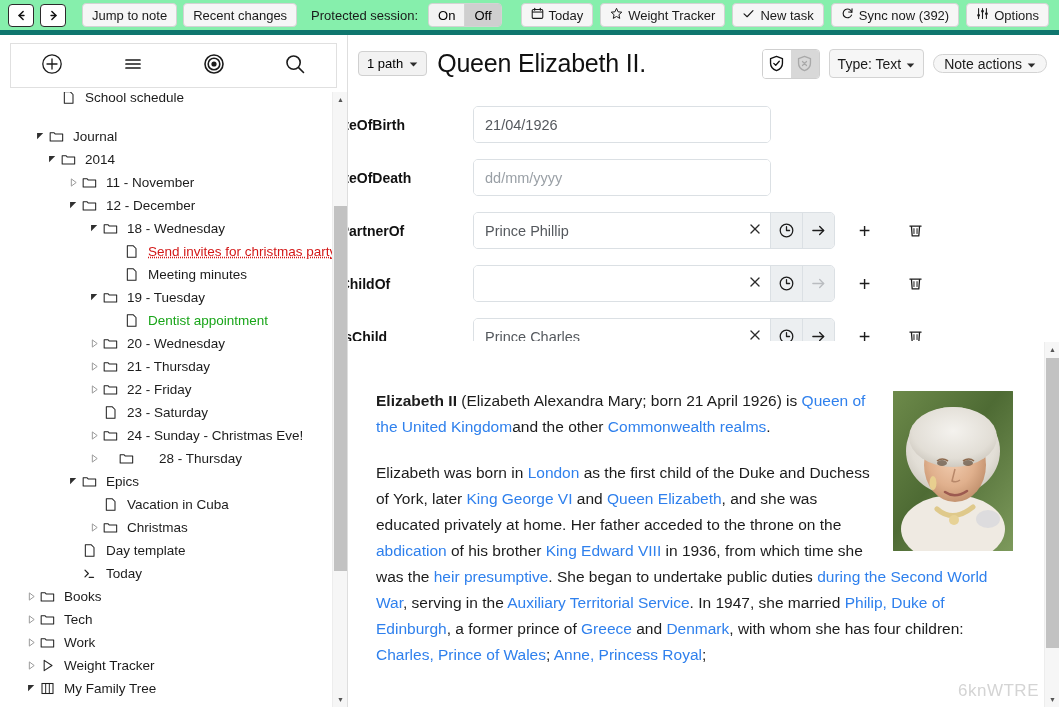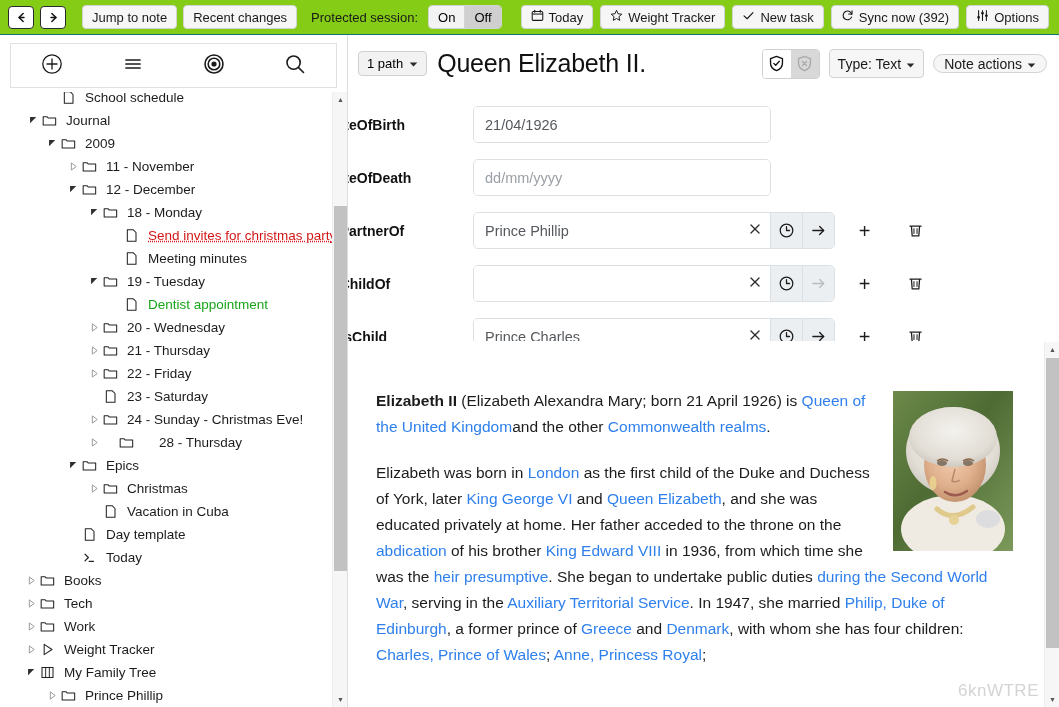--- a/index.html
+++ b/index.html
@@ -10,22 +10,22 @@
     overflow: hidden;
     background: #ffffff;
     font-family: "Liberation Sans", sans-serif;
     font-size: 13px;
     color: #000;
   }
 
   
   #topbar {
     height: 35px;
-    background: #84cc16;
-    border-bottom: 1px solid #0f766e;
+    background: #86efac;
+    border-bottom: 5px solid #0f766e;
     display: flex;
     align-items: center;
     padding: 0 8px;
     gap: 6px;
   }
   .navbtn {
     width: 26px; height: 23px;
     border: 1px solid #2b2b2b;
     border-radius: 4px;
     background: #ffffff;
@@ -465,21 +465,21 @@
       <div id="tree">
           <div class="row" style="padding-left: 44px; overflow: hidden;">
             <span class="tw"></span>
             <span class="ic">
               <svg width="15" height="15" viewBox="0 0 18 18">
                 <path d="M4 2.2 H11.2 L14.4 5.4 V15.8 H4 Z" fill="#fff" stroke="#222" stroke-width="1.25" stroke-linejoin="round"></path>
               </svg>
             </span>
             <span class="lbl">School schedule</span>
           </div>
-          <div class="row" style="padding-left: 25px;">
+          <div class="row" style="padding-left: 32px; margin-top: 16px;">
             <span class="tw expanded">
               <svg width="9" height="9" viewBox="0 0 10 10">
                 <path d="M1.2 1.2 L8 1.2 L1.2 8 Z" fill="#2f2f2f"></path>
               </svg>
             </span>
             <span class="ic">
               <svg width="15" height="15" viewBox="0 0 18 18">
                 <path d="M1.4 4.6 H6.2 L7.6 6.1 H16.4 V14.4 H1.4 Z" fill="#fff" stroke="#222" stroke-width="1.25" stroke-linejoin="round"></path>
               </svg>
             </span>
@@ -489,21 +489,21 @@
             <span class="tw expanded">
               <svg width="9" height="9" viewBox="0 0 10 10">
                 <path d="M1.2 1.2 L8 1.2 L1.2 8 Z" fill="#2f2f2f"></path>
               </svg>
             </span>
             <span class="ic">
               <svg width="15" height="15" viewBox="0 0 18 18">
                 <path d="M1.4 4.6 H6.2 L7.6 6.1 H16.4 V14.4 H1.4 Z" fill="#fff" stroke="#222" stroke-width="1.25" stroke-linejoin="round"></path>
               </svg>
             </span>
-            <span class="lbl">2009</span>
+            <span class="lbl">2014</span>
           </div>
           <div class="row" style="padding-left: 65px;">
             <span class="tw">
               <svg width="9" height="9" viewBox="0 0 10 10">
                 <path d="M2.6 1 L8 5 L2.6 9 Z" fill="none" stroke="#9a9a9a" stroke-width="1.1" stroke-linejoin="round"></path>
               </svg>
             </span>
             <span class="ic">
               <svg width="15" height="15" viewBox="0 0 18 18">
                 <path d="M1.4 4.6 H6.2 L7.6 6.1 H16.4 V14.4 H1.4 Z" fill="#fff" stroke="#222" stroke-width="1.25" stroke-linejoin="round"></path>
@@ -528,21 +528,21 @@
             <span class="tw expanded">
               <svg width="9" height="9" viewBox="0 0 10 10">
                 <path d="M1.2 1.2 L8 1.2 L1.2 8 Z" fill="#2f2f2f"></path>
               </svg>
             </span>
             <span class="ic">
               <svg width="15" height="15" viewBox="0 0 18 18">
                 <path d="M1.4 4.6 H6.2 L7.6 6.1 H16.4 V14.4 H1.4 Z" fill="#fff" stroke="#222" stroke-width="1.25" stroke-linejoin="round"></path>
               </svg>
             </span>
-            <span class="lbl">18 - Monday</span>
+            <span class="lbl">18 - Wednesday</span>
           </div>
           <div class="row" style="padding-left: 107px;">
             <span class="tw"></span>
             <span class="ic">
               <svg width="15" height="15" viewBox="0 0 18 18">
                 <path d="M4 2.2 H11.2 L14.4 5.4 V15.8 H4 Z" fill="#fff" stroke="#222" stroke-width="1.25" stroke-linejoin="round"></path>
               </svg>
             </span>
             <span class="lbl red">Send invites for christmas party</span>
           </div>
@@ -658,40 +658,40 @@
               </svg>
             </span>
             <span class="ic">
               <svg width="15" height="15" viewBox="0 0 18 18">
                 <path d="M1.4 4.6 H6.2 L7.6 6.1 H16.4 V14.4 H1.4 Z" fill="#fff" stroke="#222" stroke-width="1.25" stroke-linejoin="round"></path>
               </svg>
             </span>
             <span class="lbl">Epics</span>
           </div>
           <div class="row" style="padding-left: 86px;">
+            <span class="tw"></span>
+            <span class="ic">
+              <svg width="15" height="15" viewBox="0 0 18 18">
+                <path d="M4 2.2 H11.2 L14.4 5.4 V15.8 H4 Z" fill="#fff" stroke="#222" stroke-width="1.25" stroke-linejoin="round"></path>
+              </svg>
+            </span>
+            <span class="lbl">Vacation in Cuba</span>
+          </div>
+          <div class="row" style="padding-left: 86px;">
             <span class="tw">
               <svg width="9" height="9" viewBox="0 0 10 10">
                 <path d="M2.6 1 L8 5 L2.6 9 Z" fill="none" stroke="#9a9a9a" stroke-width="1.1" stroke-linejoin="round"></path>
               </svg>
             </span>
             <span class="ic">
               <svg width="15" height="15" viewBox="0 0 18 18">
                 <path d="M1.4 4.6 H6.2 L7.6 6.1 H16.4 V14.4 H1.4 Z" fill="#fff" stroke="#222" stroke-width="1.25" stroke-linejoin="round"></path>
               </svg>
             </span>
             <span class="lbl">Christmas</span>
-          </div>
-          <div class="row" style="padding-left: 86px;">
-            <span class="tw"></span>
-            <span class="ic">
-              <svg width="15" height="15" viewBox="0 0 18 18">
-                <path d="M4 2.2 H11.2 L14.4 5.4 V15.8 H4 Z" fill="#fff" stroke="#222" stroke-width="1.25" stroke-linejoin="round"></path>
-              </svg>
-            </span>
-            <span class="lbl">Vacation in Cuba</span>
           </div>
           <div class="row" style="padding-left: 65px;">
             <span class="tw"></span>
             <span class="ic">
               <svg width="15" height="15" viewBox="0 0 18 18">
                 <path d="M4 2.2 H11.2 L14.4 5.4 V15.8 H4 Z" fill="#fff" stroke="#222" stroke-width="1.25" stroke-linejoin="round"></path>
               </svg>
             </span>
             <span class="lbl">Day template</span>
           </div>

